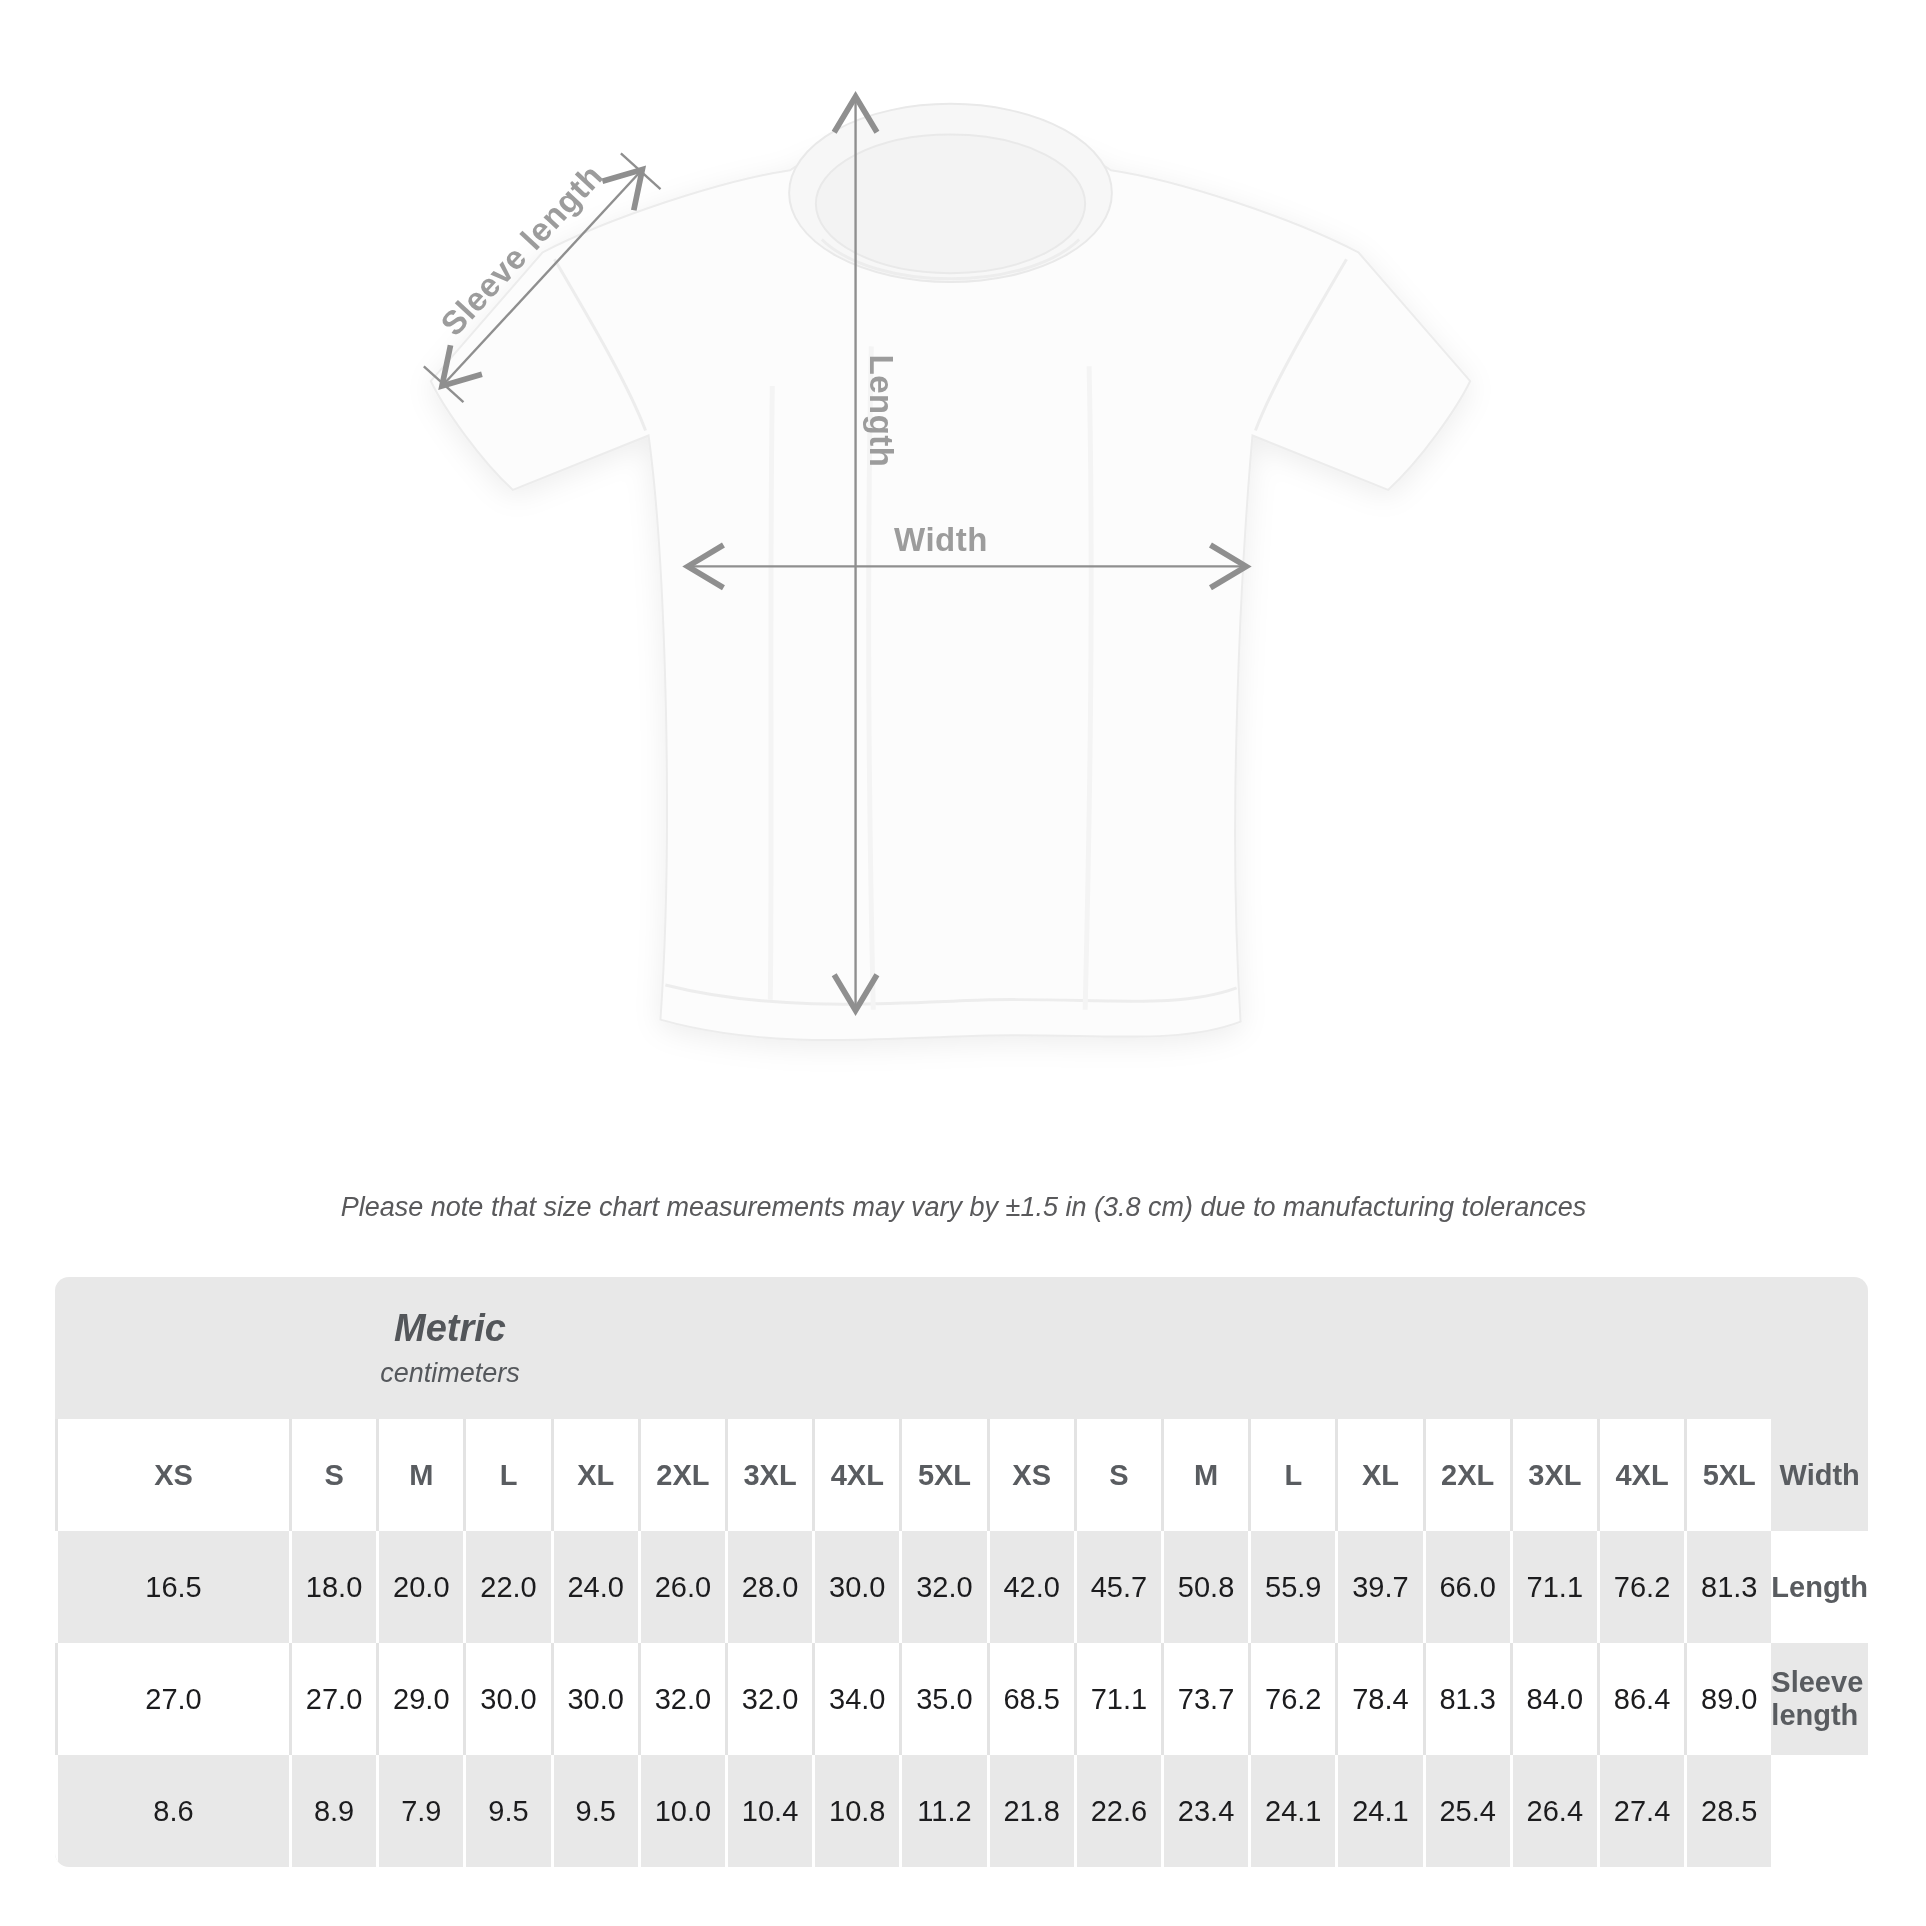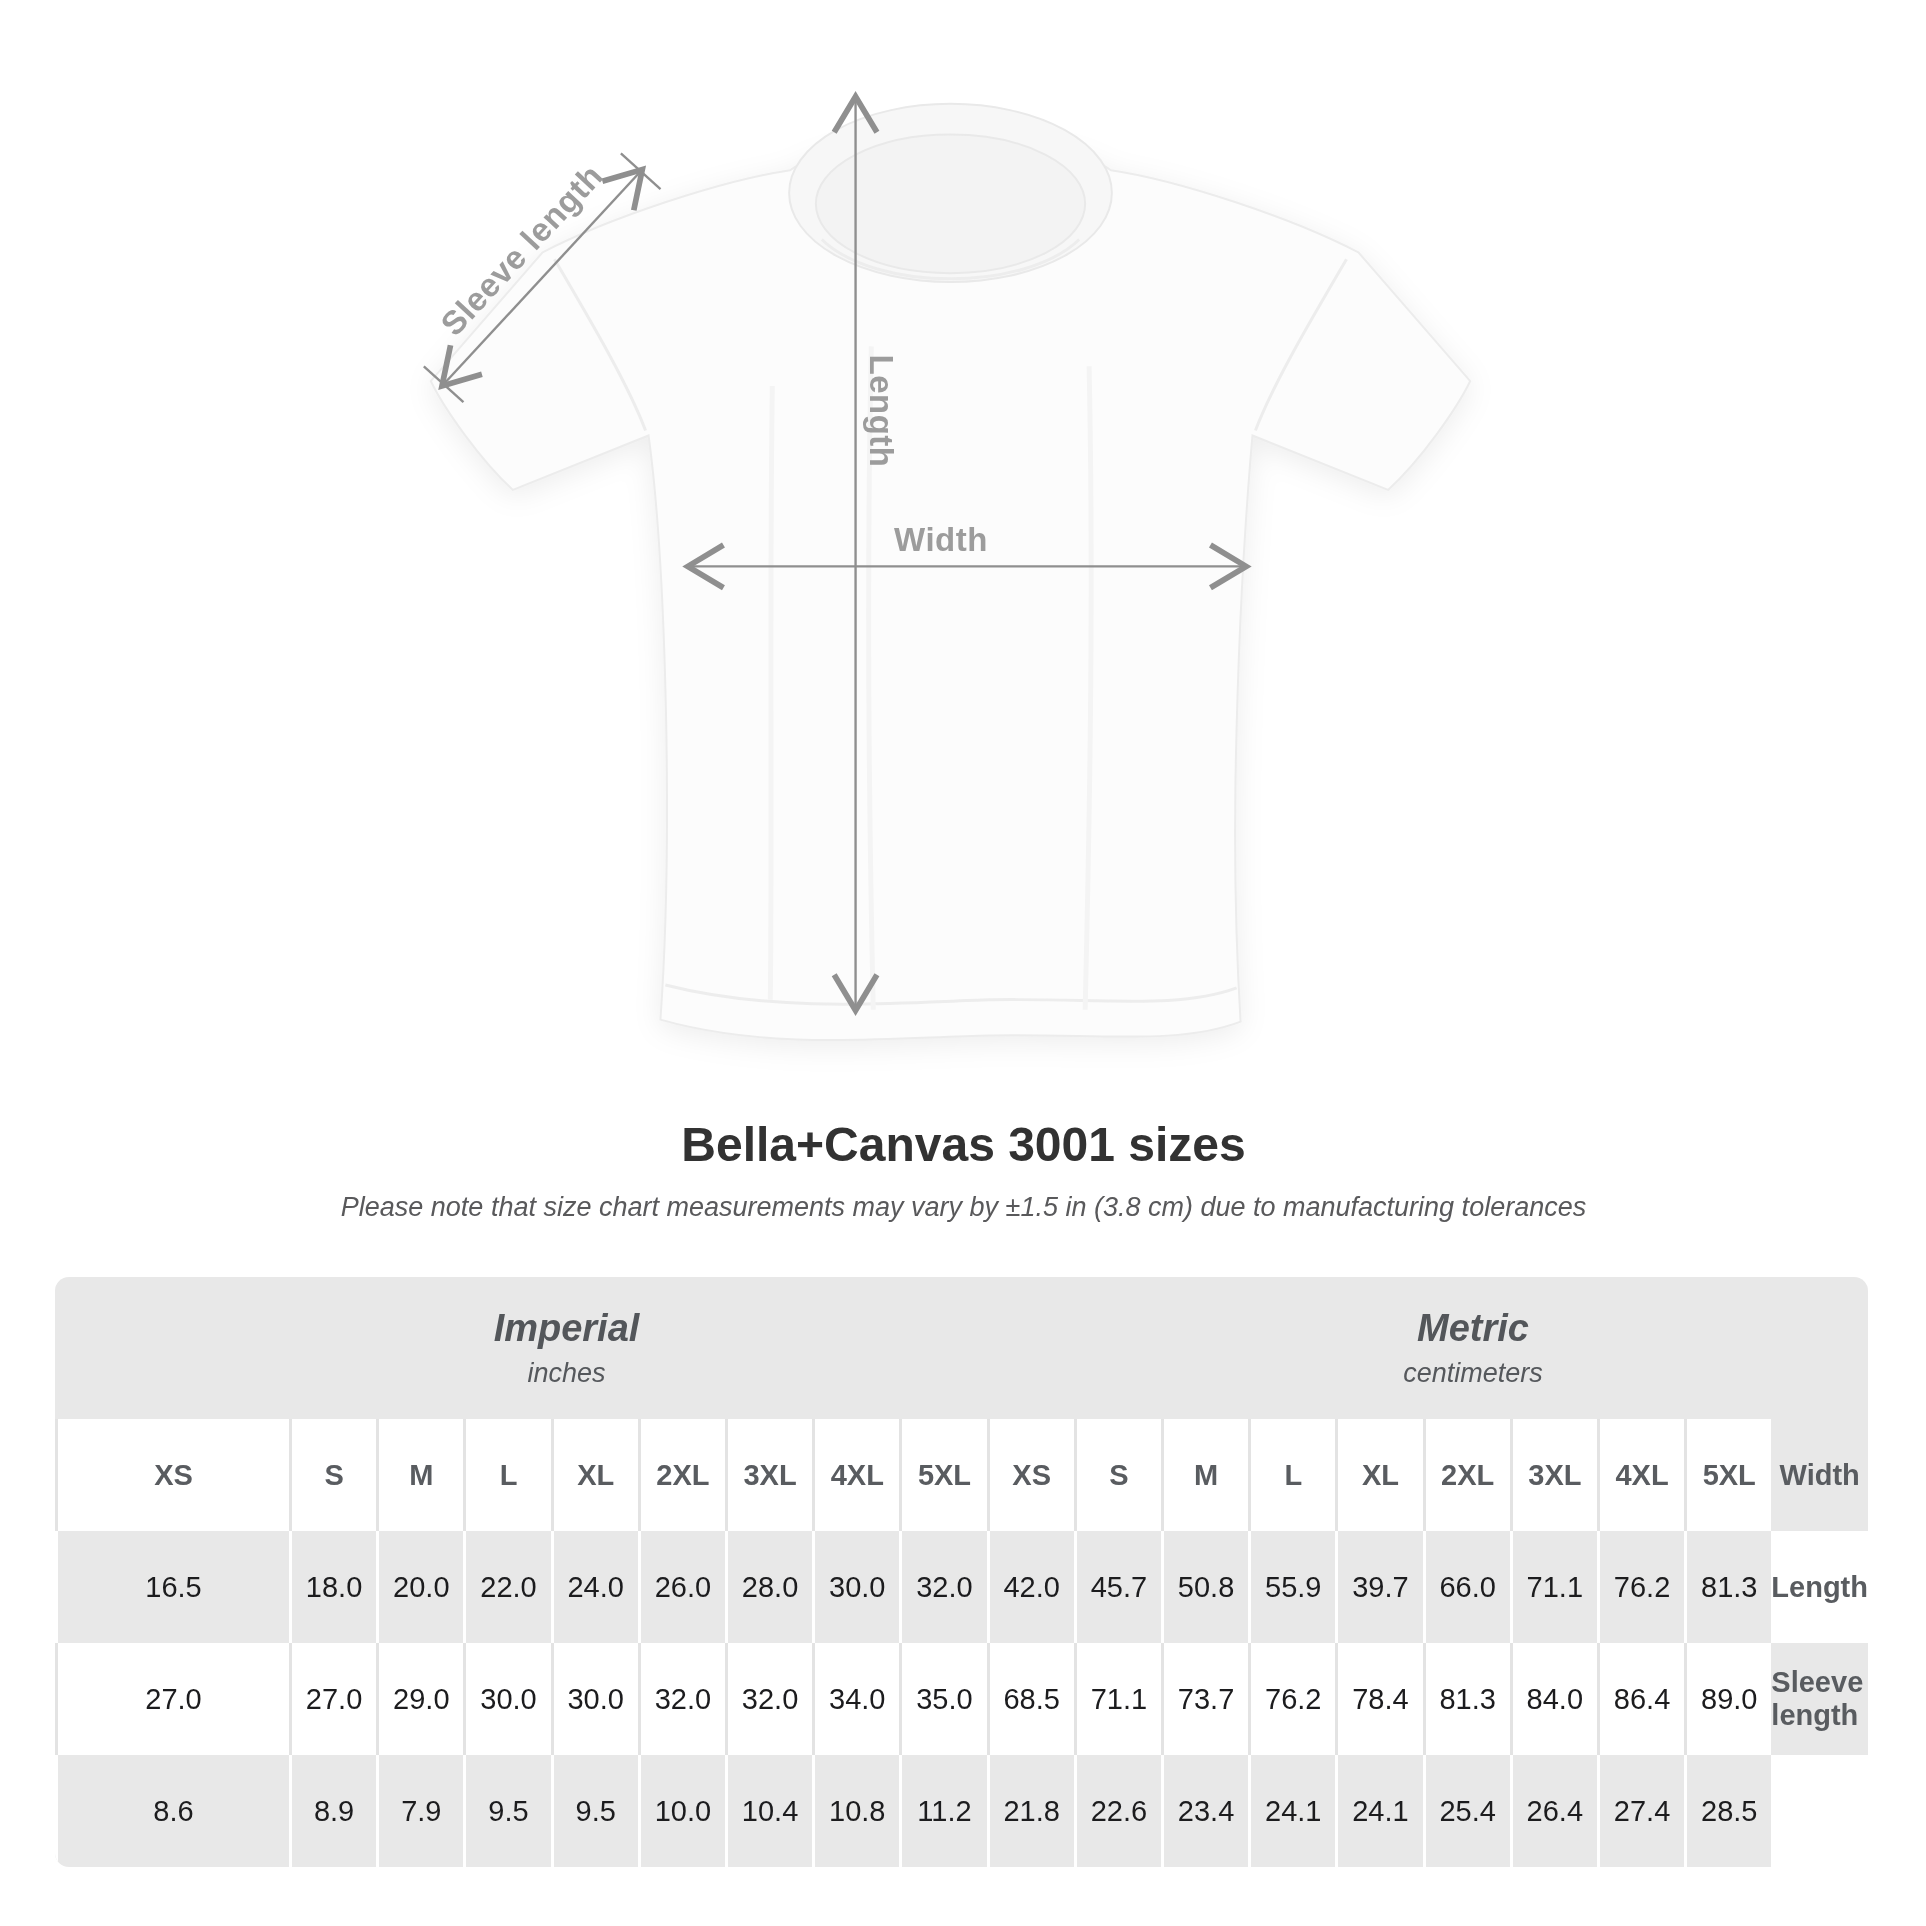--- a/index.html
+++ b/index.html
@@ -84,29 +84,24 @@
       <line x1="428" y1="370" x2="468" y2="406"></line>
       <line x1="864" y1="100" x2="864" y2="1018" marker-start="url(#arr)" marker-end="url(#arr)"></line>
       <line x1="697" y1="572" x2="1256" y2="572" marker-start="url(#arr)" marker-end="url(#arr)"></line>
     </g>
   </svg>
 
   <div class="anno-label lbl-sleeve">Sleeve length</div>
   <div class="anno-label lbl-length">Length</div>
   <div class="anno-label lbl-width">Width</div>
 
-  <div class="title">Bella+Canvas 3001 sizes</div>
   <div class="subtitle">Please note that size chart measurements may vary by ±1.5 in (3.8 cm) due to manufacturing tolerances</div>
 
   <div class="tbl">
     <div class="band">
-      <div class="half half-left">
-        <div class="b-label">Imperial</div>
-        <div class="b-unit">inches</div>
-      </div>
       <div class="half half-right">
         <div class="b-label">Metric</div>
         <div class="b-unit">centimeters</div>
       </div>
     </div>
 
     <div class="grid">
 
       <div class="cell w lab">XS</div>
       <div class="cell w lab">S</div>

